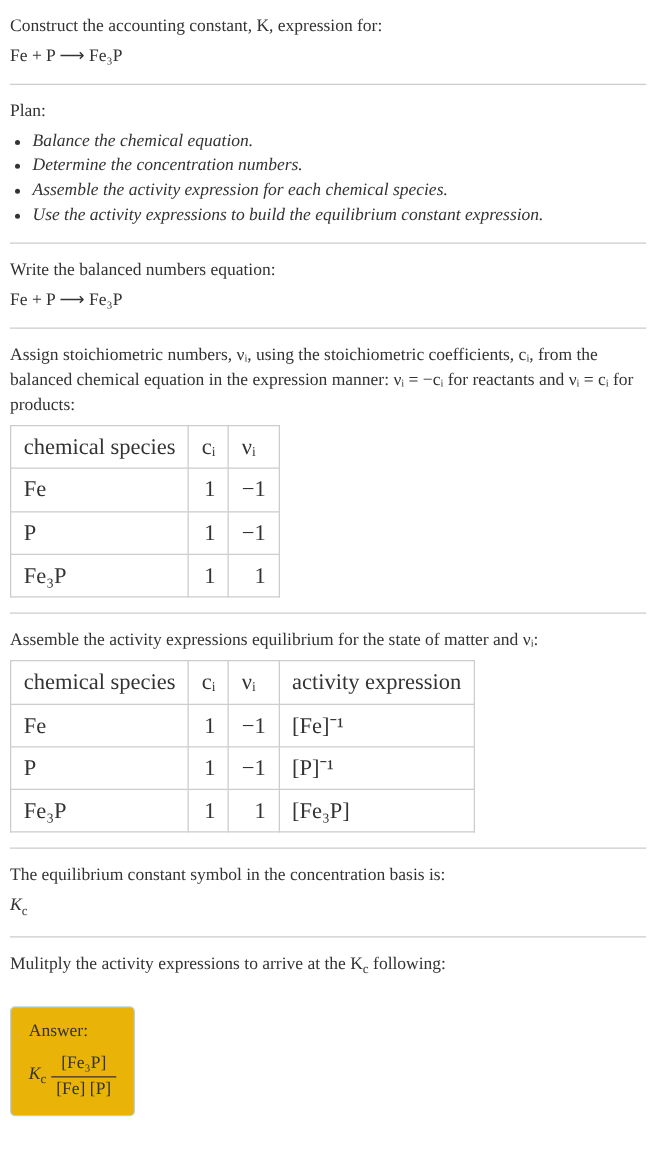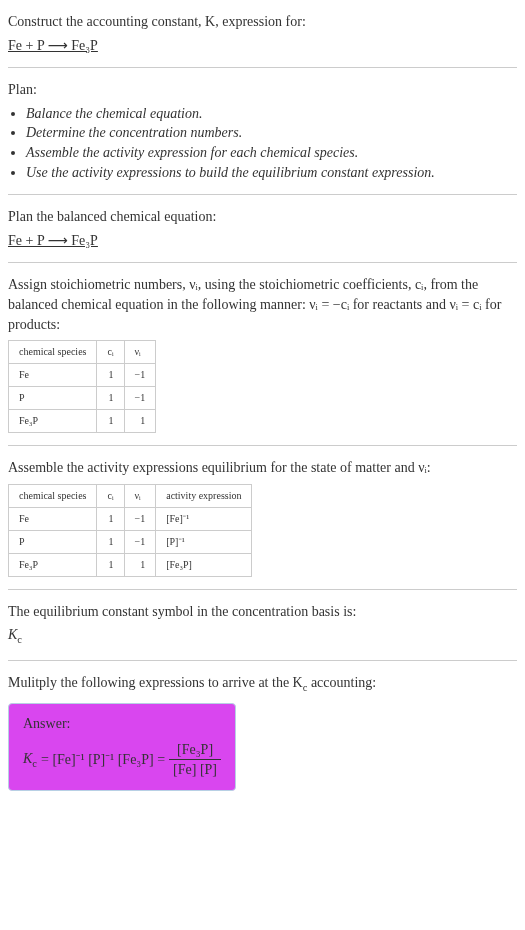--- a/index.html
+++ b/index.html
@@ -12,46 +12,45 @@
     box-sizing: border-box;
     line-height: 1.4;
   }
   hr.sep {
     border: none;
     border-top: 1px solid #ccc;
     margin: 12px 0;
   }
   .eq {
     font-family: Georgia, serif;
-    text-decoration: underline;
   }
   sub, sup {
     font-size: 0.75em;
   }
   table.data {
     border-collapse: collapse;
     margin-top: 6px;
   }
   table.data th, table.data td {
     border: 1px solid #ccc;
     padding: 4px 10px;
     text-align: left;
     font-weight: normal;
-    font-size: 10px;
+    font-size: 18px;
   }
   table.data td.num {
     text-align: right;
   }
   .answer-box {
-    background: #d946ef;
+    background: #eab308;
     border: 1px solid #b8d0e4;
     border-radius: 4px;
     padding: 10px 14px;
     display: inline-block;
-    margin-top: 4px;
+    margin-top: 16px;
   }
   .answer-label {
     margin-bottom: 6px;
   }
   .frac {
     display: inline-block;
     vertical-align: middle;
     text-align: center;
   }
   .frac .num {
@@ -92,27 +91,27 @@
 <ul class="plan">
   <li>Balance the chemical equation.</li>
   <li>Determine the concentration numbers.</li>
   <li>Assemble the activity expression for each chemical species.</li>
   <li>Use the activity expressions to build the equilibrium constant expression.</li>
 </ul>
 
 <hr class="sep">
 
 
-<p>Plan the balanced chemical equation:</p>
+<p>Write the balanced numbers equation:</p>
 <p class="eq">Fe + P  ⟶  Fe₃P</p>
 
 <hr class="sep">
 
 
-<p>Assign stoichiometric numbers, νᵢ, using the stoichiometric coefficients, cᵢ, from the balanced chemical equation in the following manner: νᵢ = −cᵢ for reactants and νᵢ = cᵢ for products:</p>
+<p>Assign stoichiometric numbers, νᵢ, using the stoichiometric coefficients, cᵢ, from the balanced chemical equation in the expression manner: νᵢ = −cᵢ for reactants and νᵢ = cᵢ for products:</p>
 
 <table class="data">
   <tbody>
       <tr>
     <th>chemical species</th>
     <th>cᵢ</th>
     <th>νᵢ</th>
   </tr>
   <tr>
     <td>Fe</td>
@@ -171,30 +170,29 @@
 
 <p>The equilibrium constant symbol in the concentration basis is:</p>
 <p>
   <span style="font-style:italic">K</span><sub>c</sub>
 </p>
 
 <hr class="sep">
 
 
 <p>
-  <span>Mulitply the following expressions to arrive at the K</span><sub>c</sub><span> accounting:</span>
+  <span>Mulitply the activity expressions to arrive at the K</span><sub>c</sub><span> following:</span>
 </p>
 
 <div class="answer-box">
   <div class="answer-label">Answer:</div>
   <div class="kc-row">
     <span>
       <span style="font-style:italic">K</span><sub>c</sub>
     </span>
-    <span> = [Fe]⁻¹ [P]⁻¹ [Fe₃P] = </span>
     <span class="frac">
       <span class="num">[Fe₃P]</span>
       <span class="den">[Fe] [P]</span>
     </span>
   </div>
 </div>
 
 
 
 

